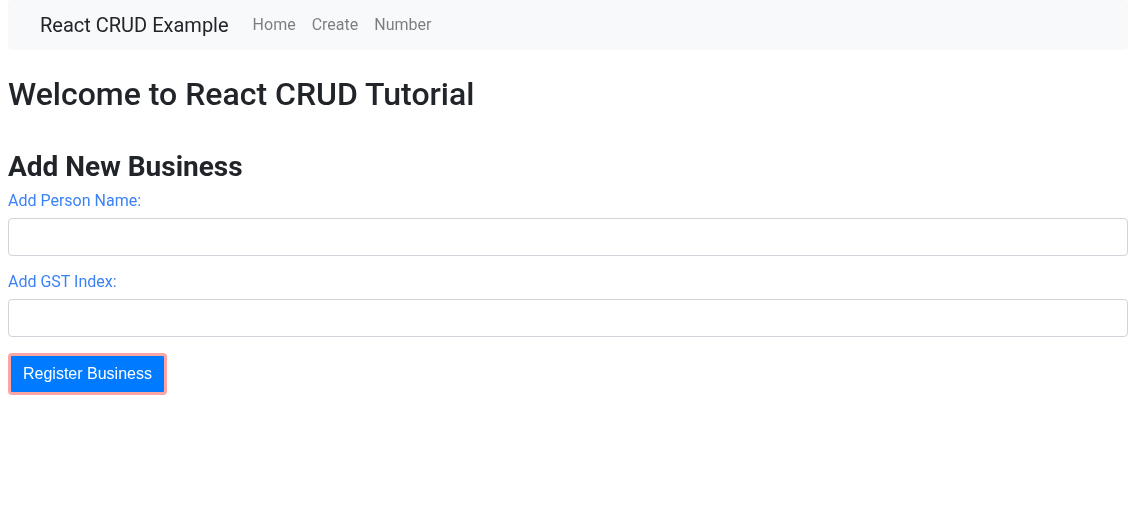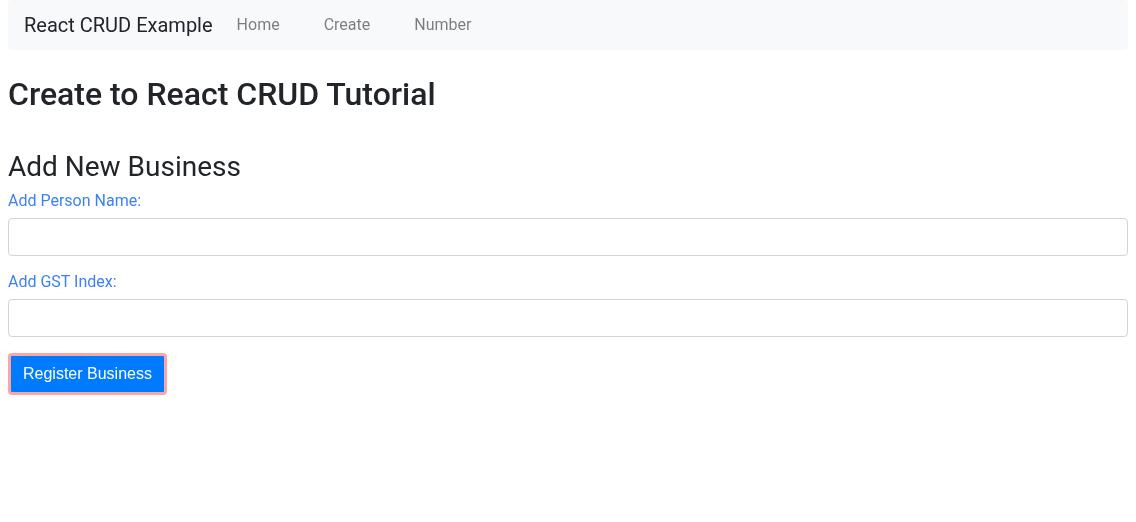--- a/index.html
+++ b/index.html
@@ -21,41 +21,41 @@
       align-items: center;
       border-radius: 0.25rem;
     }
     .navbar-brand {
       font-size: 1.25rem;
       color: #212529;
       font-weight: 400;
       margin-right: 1rem;
       padding: 0.3rem 0;
       text-decoration: none;
+      margin-left: 16px;
     }
     .nav {
       display: flex;
       list-style: none;
-      gap: 28px;
     }
     .nav-link {
       color: rgba(0,0,0,0.5);
       padding: 0.5rem 0.5rem;
       text-decoration: none;
       font-size: 1rem;
     }
     h2.page-title {
       font-size: 2rem;
       font-weight: 500;
       margin-top: 1.6rem;
       margin-bottom: 0.5rem;
     }
     h3.form-title {
       font-size: 1.75rem;
-      font-weight: 400;
+      font-weight: 700;
       margin-top: 2.3rem;
       margin-bottom: 0.5rem;
     }
     .form-group {
       margin-bottom: 1rem;
     }
     label {
       display: inline-block;
       margin-bottom: 0.5rem;
       font-size: 1rem;
@@ -96,21 +96,21 @@
     </li>
     <li>
       <a class="nav-link" href="#">Create</a>
     </li>
     <li>
       <a class="nav-link" href="#">Number</a>
     </li>
   </ul>
 </nav>
 
-<h2 class="page-title">Create to React CRUD Tutorial</h2>
+<h2 class="page-title">Welcome to React CRUD Tutorial</h2>
 
 <div>
   <h3 class="form-title">Add New Business</h3>
   <form>
     <div class="form-group">
       <label>Add Person Name:</label>
       <input type="text" class="form-control" value="" style="">
     </div>
     <div class="form-group">
       <label>Add GST Index:</label>

